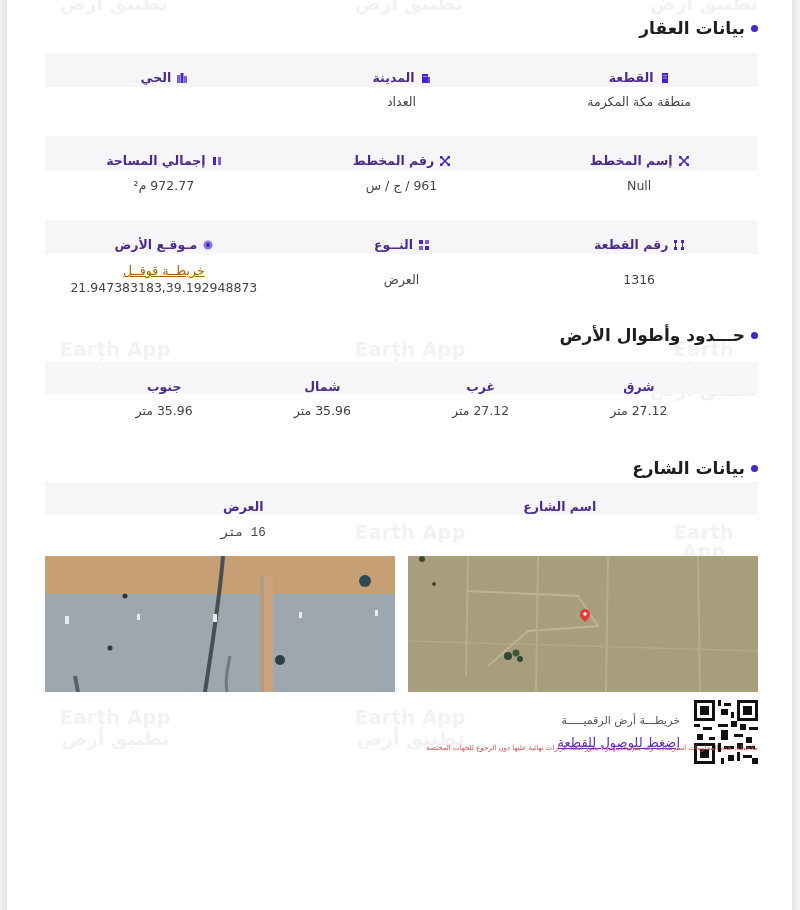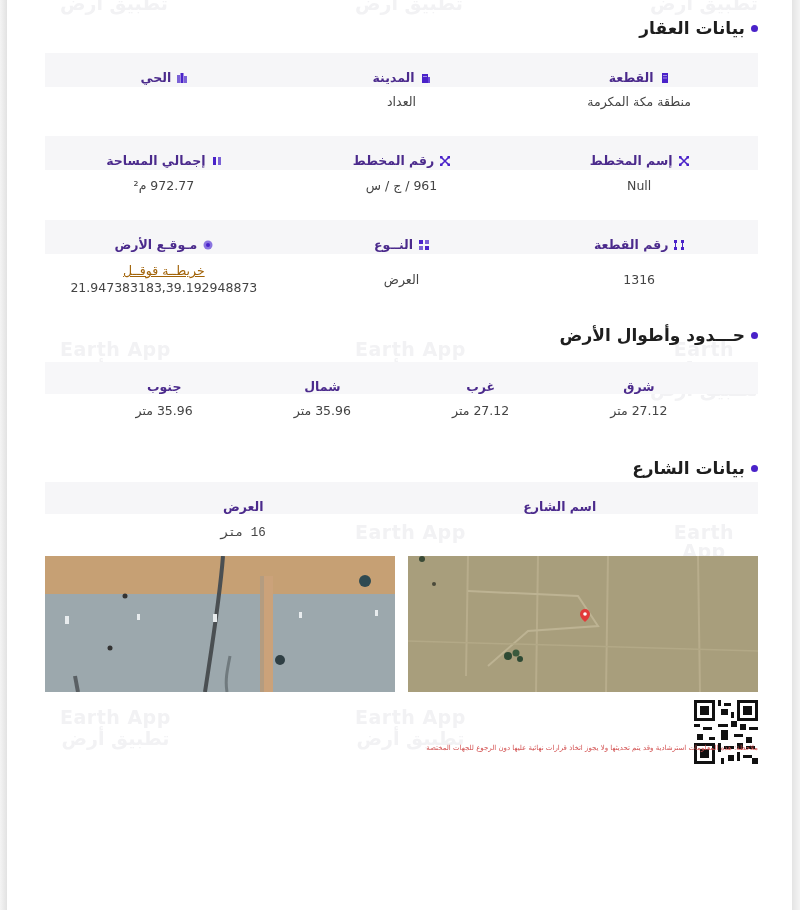--- a/index.html
+++ b/index.html
@@ -296,16 +296,20 @@
         <rect x="10" y="15" width="3" height="1"></rect>
           <rect x="14" y="14" width="2" height="2"></rect>
           <rect x="17" y="15" width="3" height="1"></rect>
           <rect x="11" y="18" width="2" height="2"></rect>
         <rect x="14" y="17" width="1" height="3"></rect>
           <rect x="16" y="18" width="3" height="1"></rect>
           <rect x="19" y="19" width="2" height="2"></rect>
           <rect x="9" y="19" width="1" height="2"></rect>
       </g>
     </svg>
+    <div class="qr-text">
+      <div class="qr-caption">خريطـــة أرض الرقميـــــة</div>
+      <a class="qr-link">إضغط للوصول للقطعة</a>
+    </div>
   </div>
 
   <div class="note">ملاحظة: هذه المعلومات استرشادية وقد يتم تحديثها ولا يجوز اتخاذ قرارات نهائية عليها دون الرجوع للجهات المختصة</div>
 </div>
 
 </body></html>

